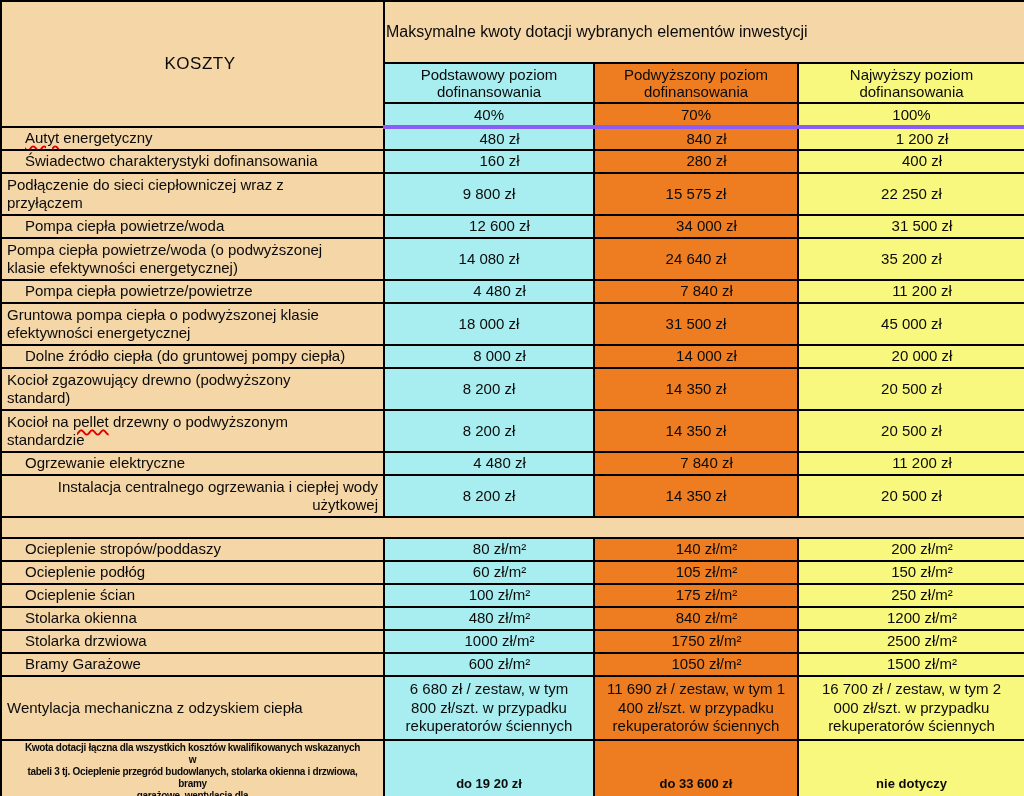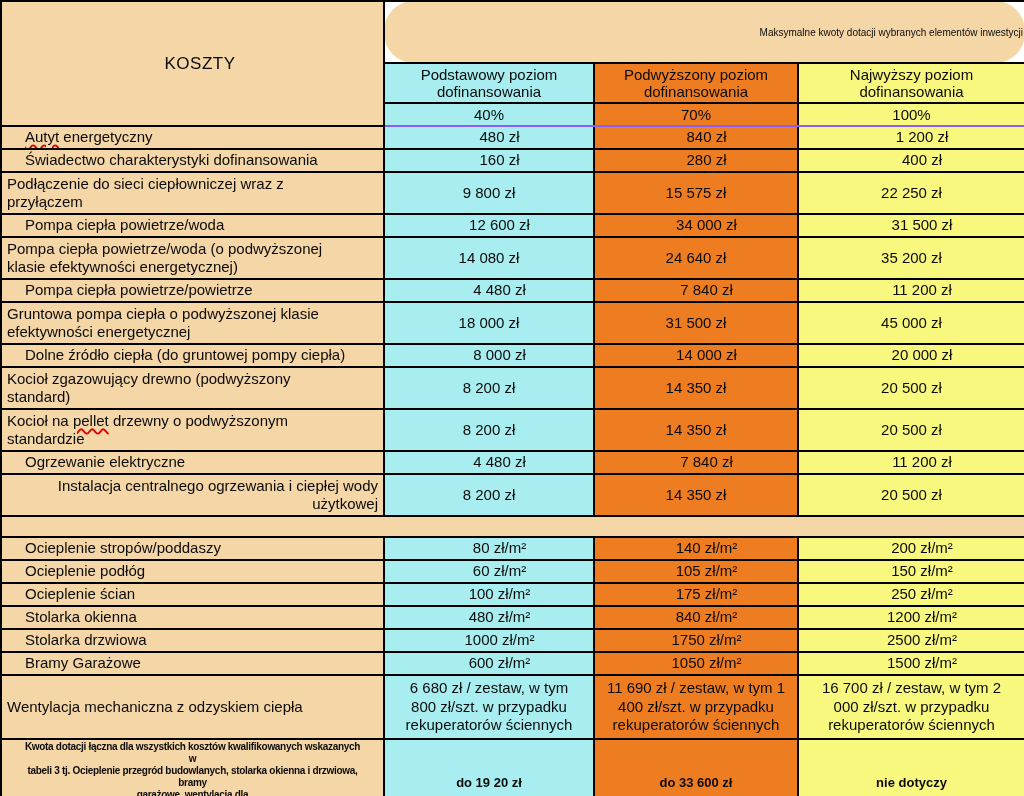--- a/index.html
+++ b/index.html
@@ -36,36 +36,35 @@
 
   
   tr.hdr-top td { height: 58px; }
   td.corner-cell {
     text-align: center;
     font-size: 17px;
     letter-spacing: 0.5px;
     padding-left: 16px;
   }
   td.main-header-cell {
-    text-align: right;
-    font-size: 10px;
-    border-radius: 30px;
+    text-align: left;
+    font-size: 16px;
   }
   tr.hdr-mid td {
     height: 36px;
     text-align: center;
     font-size: 15px;
     line-height: 1.15;
     padding: 1px 6px;
   }
   tr.hdr-pct td {
     height: 19px;
     text-align: center;
     font-size: 15px;
-    border-bottom: 2px solid #8b5cf6;
+    border-bottom: 4px solid #8b5cf6;
   }
 
   
   tr.size-s  td { height: 19px; padding-left: 23px; }
   tr.size-m  td { height: 38px; }
   tr.size-v  td { height: 60px; }
   tr.size-b1 td { height: 48px; }
   tr.size-b2 td { height: 52px; }
   tr.gap-row td { height: 17px; }
 

